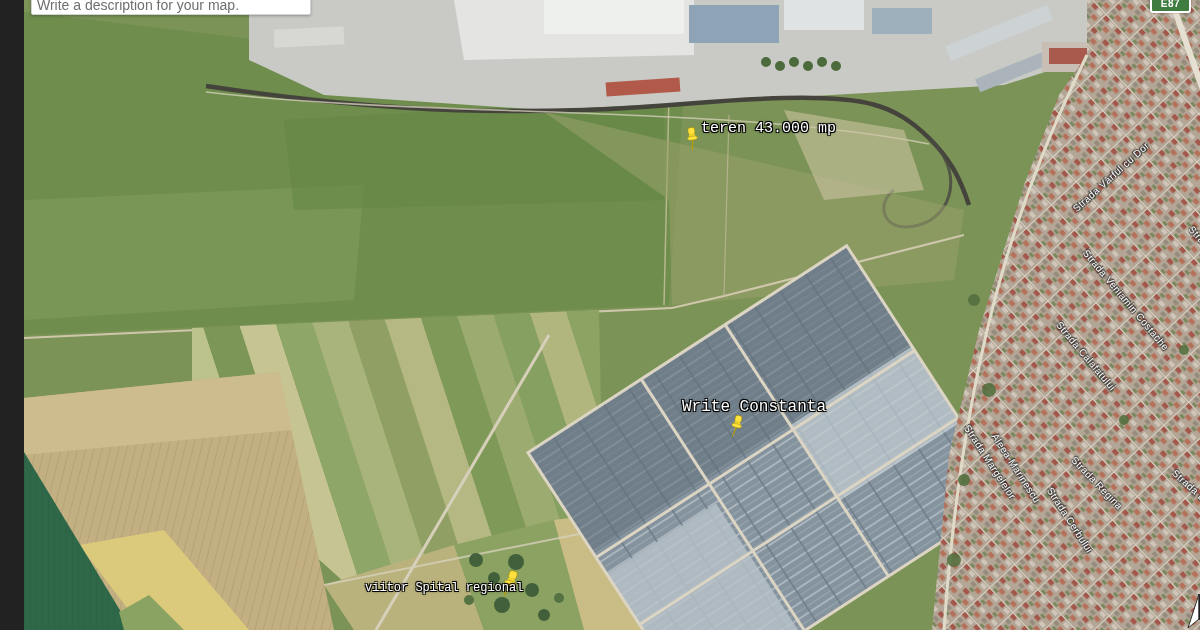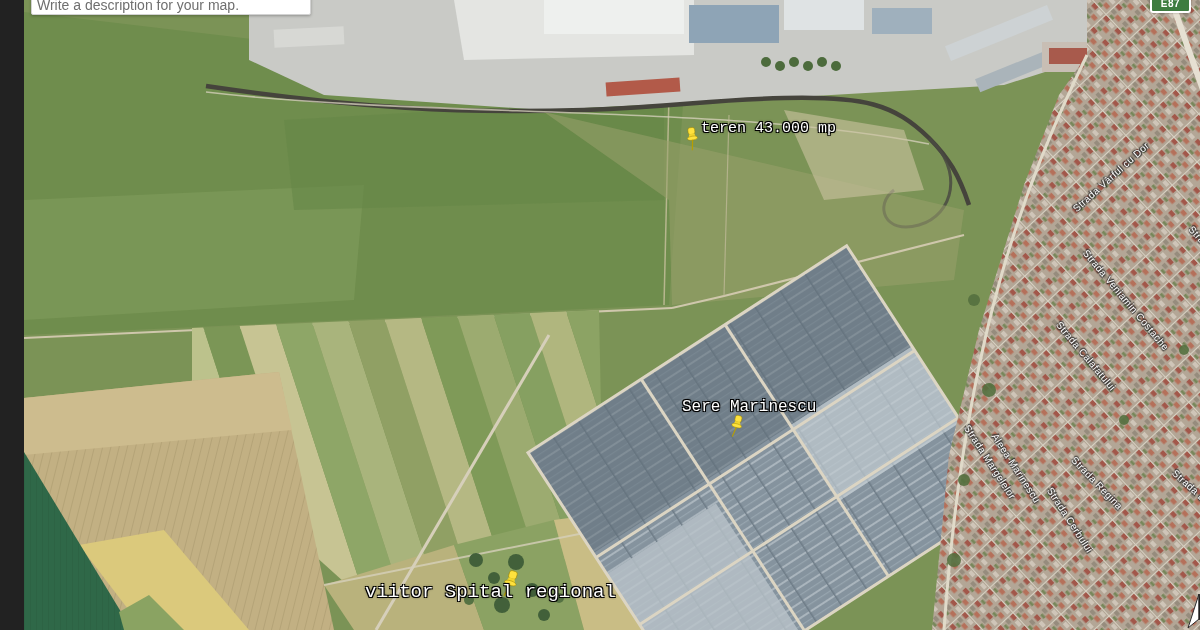--- a/index.html
+++ b/index.html
@@ -219,31 +219,31 @@
     <span class="pin-label" style="left:17px;top:-6px;font-size:15px;">teren 43.000 mp</span>
   </div>
 
   <div class="marker" style="left:703px;top:414px;">
     <svg class="pin" width="19" height="25" viewBox="0 0 20 30" style="transform:rotate(14deg);">
       <rect x="6" y="1.5" width="8" height="8" rx="2.5" fill="#ffe23d" stroke="#9c8500" stroke-width=".6"></rect>
       <path d="M7,9 L13,9 L14.5,13.5 L5.5,13.5 Z" fill="#f2d52e"></path>
       <ellipse cx="10" cy="14" rx="6" ry="2.3" fill="#ffe23d" stroke="#9c8500" stroke-width=".5"></ellipse>
       <path d="M10,16 L8,28" stroke="#b89e00" stroke-width="1.4"></path>
     </svg>
-    <span class="pin-label" style="left:-45px;top:-16px;font-size:16px;">Sere Marinescu</span>
+    <span class="pin-label" style="left:-45px;top:-16px;font-size:16px;">Write Constanta</span>
   </div>
 
   <div class="marker" style="left:476px;top:569px;">
     <svg class="pin" width="20" height="30" viewBox="0 0 20 30" style="transform:rotate(18deg);">
       <rect x="6" y="1.5" width="8" height="8" rx="2.5" fill="#ffe23d" stroke="#9c8500" stroke-width=".6"></rect>
       <path d="M7,9 L13,9 L14.5,13.5 L5.5,13.5 Z" fill="#f2d52e"></path>
       <ellipse cx="10" cy="14" rx="6" ry="2.3" fill="#ffe23d" stroke="#9c8500" stroke-width=".5"></ellipse>
       <path d="M10,16 L8,28" stroke="#b89e00" stroke-width="1.4"></path>
     </svg>
-    <span class="pin-label" style="left:-135px;top:12px;font-size:19px;">viitor Spital regional</span>
+    <span class="pin-label" style="left:-135px;top:12px;font-size:12px;">viitor Spital regional</span>
   </div>
 
   <svg class="compass" viewBox="0 0 34 38">
     <polygon points="17,2 6,36 17,27" fill="#ffffff" stroke="#2a2a2a" stroke-width="1"></polygon>
     <polygon points="17,2 28,36 17,27" fill="#141414" stroke="#2a2a2a" stroke-width="1"></polygon>
   </svg>
 
 </div>
 
 </body></html>

